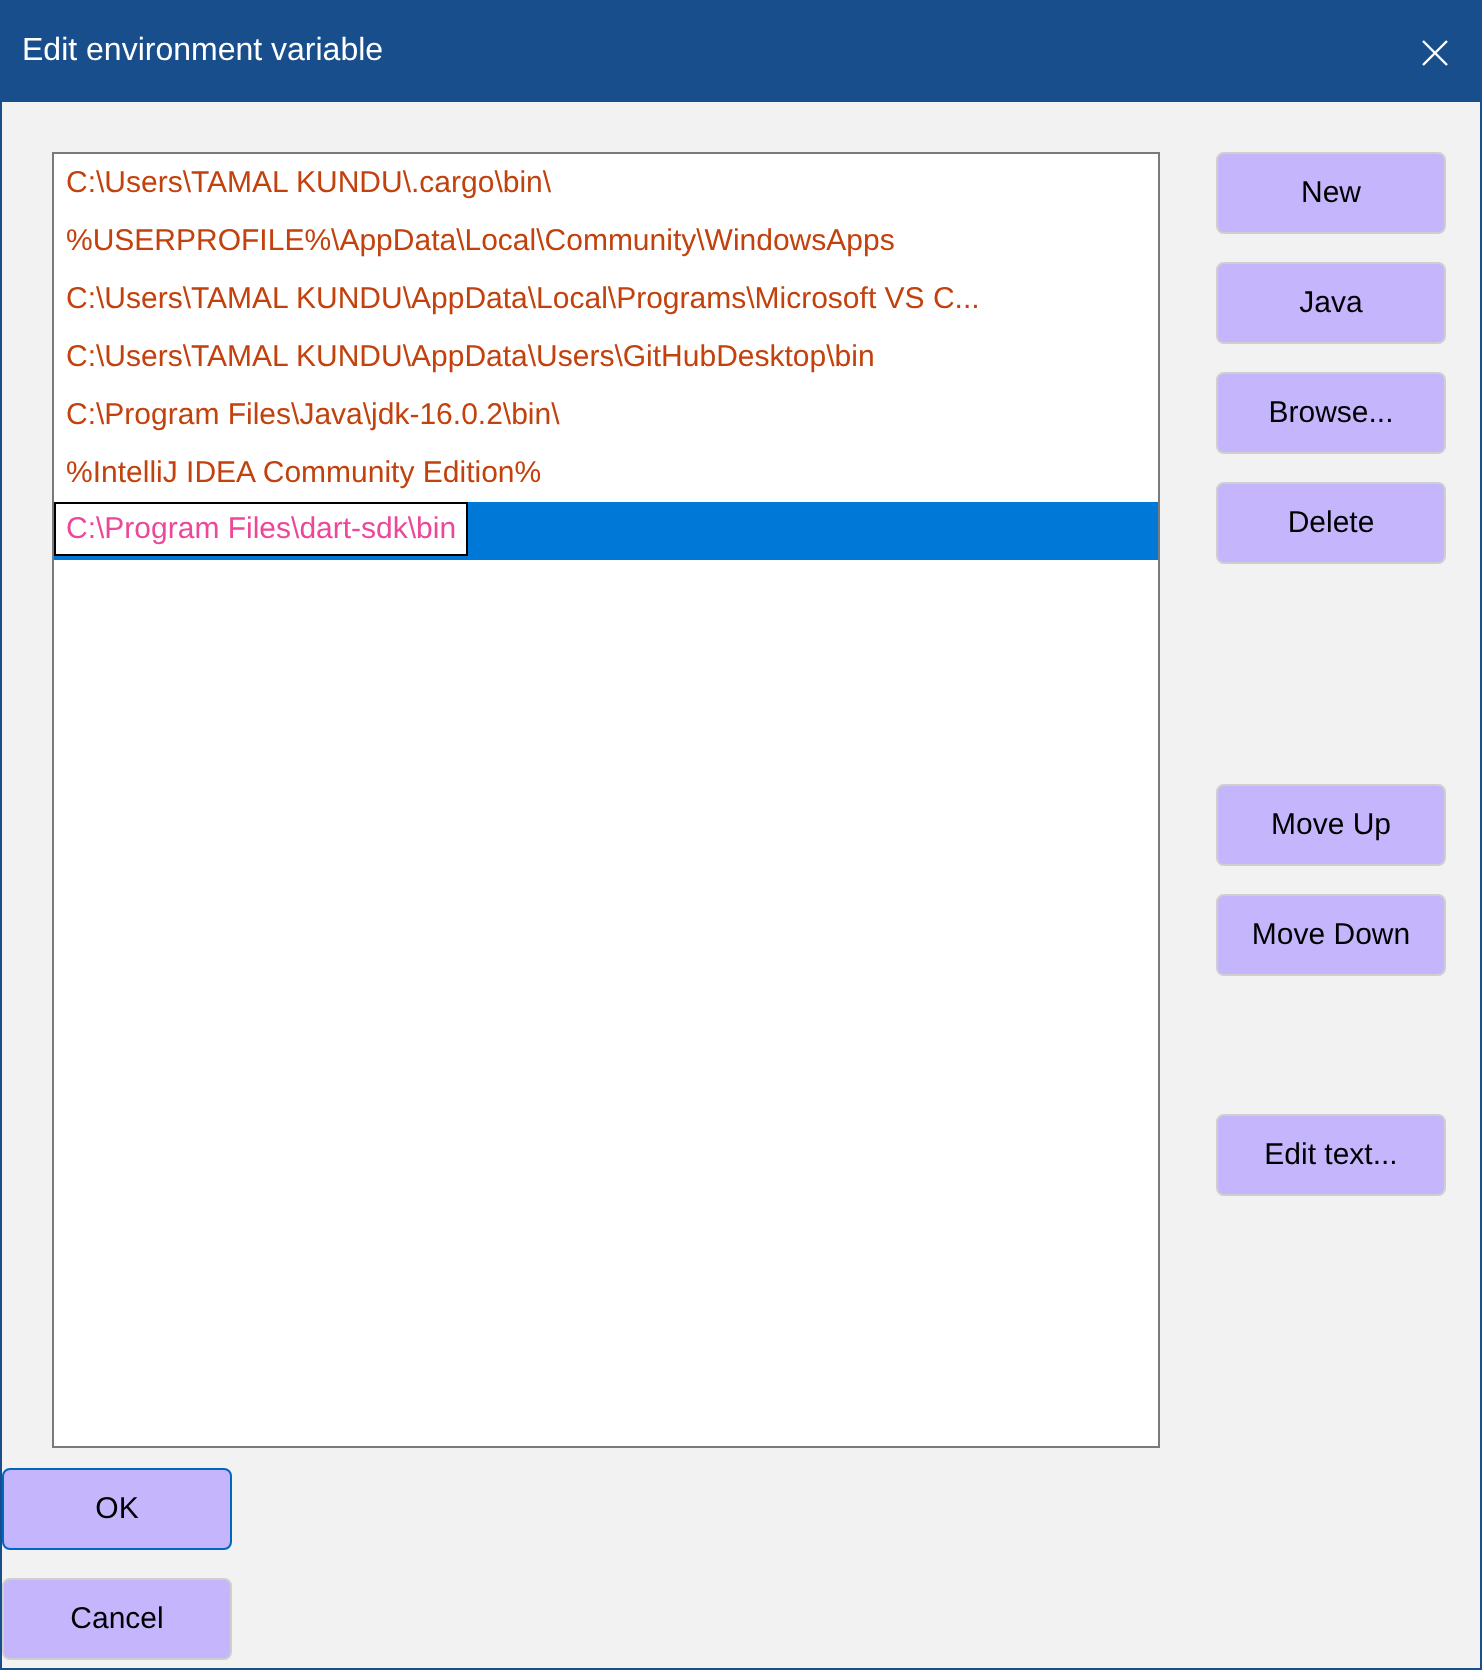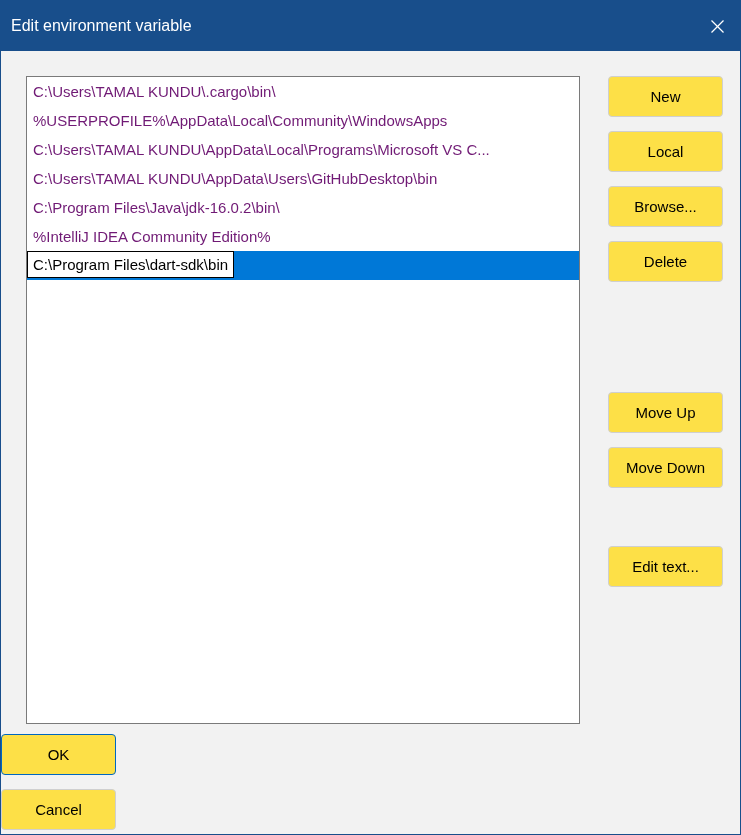--- a/index.html
+++ b/index.html
@@ -47,57 +47,57 @@
     overflow: hidden;
   }
   .row {
     height: 29px;
     line-height: 29px;
     padding: 0 6px;
     white-space: nowrap;
     overflow: hidden;
     text-overflow: ellipsis;
     cursor: default;
-    color: #701a75;
+    color: #c2410c;
   }
   .row.sel {
     background: #0078d7;
     color: #fff;
     position: relative;
   }
   .row.sel .edit {
     position: absolute;
     left: 0; top: 0;
     height: 27px;
     background: #fff;
-    color: #000000;
+    color: #ec4899;
     border: 1px solid #000;
     padding: 0 5px;
     line-height: 25px;
     display: inline-block;
   }
   .side {
     display: flex;
     flex-direction: column;
     gap: 14px;
     padding-top: 0;
   }
   .btn {
     width: 115px;
     height: 41px;
-    background: #fde047;
+    background: #c4b5fd;
     border: 1px solid #cfcfcf;
     border-radius: 4px;
     font-family: inherit;
     font-size: 15px;
     cursor: pointer;
     color: #000;
   }
   .gap-big { margin-top: 96px; }
-  .gap-med { margin-top: 44px; }
+  .gap-med { margin-top: 55px; }
   .footer {
     display: flex;
     justify-content: flex-end;
     gap: 14px;
     padding: 0 17px 18px 0;
     flex-direction: column;
   }
   .footer .btn { width: 115px; height: 41px; }
   .footer .btn.primary { border: 1.5px solid #0067c0; }
 </style>
@@ -137,21 +137,21 @@
       <div class="row"></div>
       <div class="row"></div>
       <div class="row"></div>
       <div class="row"></div>
       <div class="row"></div>
       <div class="row"></div>
     </div>
 
     <div class="side">
       <button class="btn">New</button>
-      <button class="btn">Local</button>
+      <button class="btn">Java</button>
       <button class="btn">Browse...</button>
       <button class="btn">Delete</button>
       <button class="btn gap-big">Move Up</button>
       <button class="btn">Move Down</button>
       <button class="btn gap-med">Edit text...</button>
     </div>
   </div>
 
   <div class="footer">
     <button class="btn primary">OK</button>

